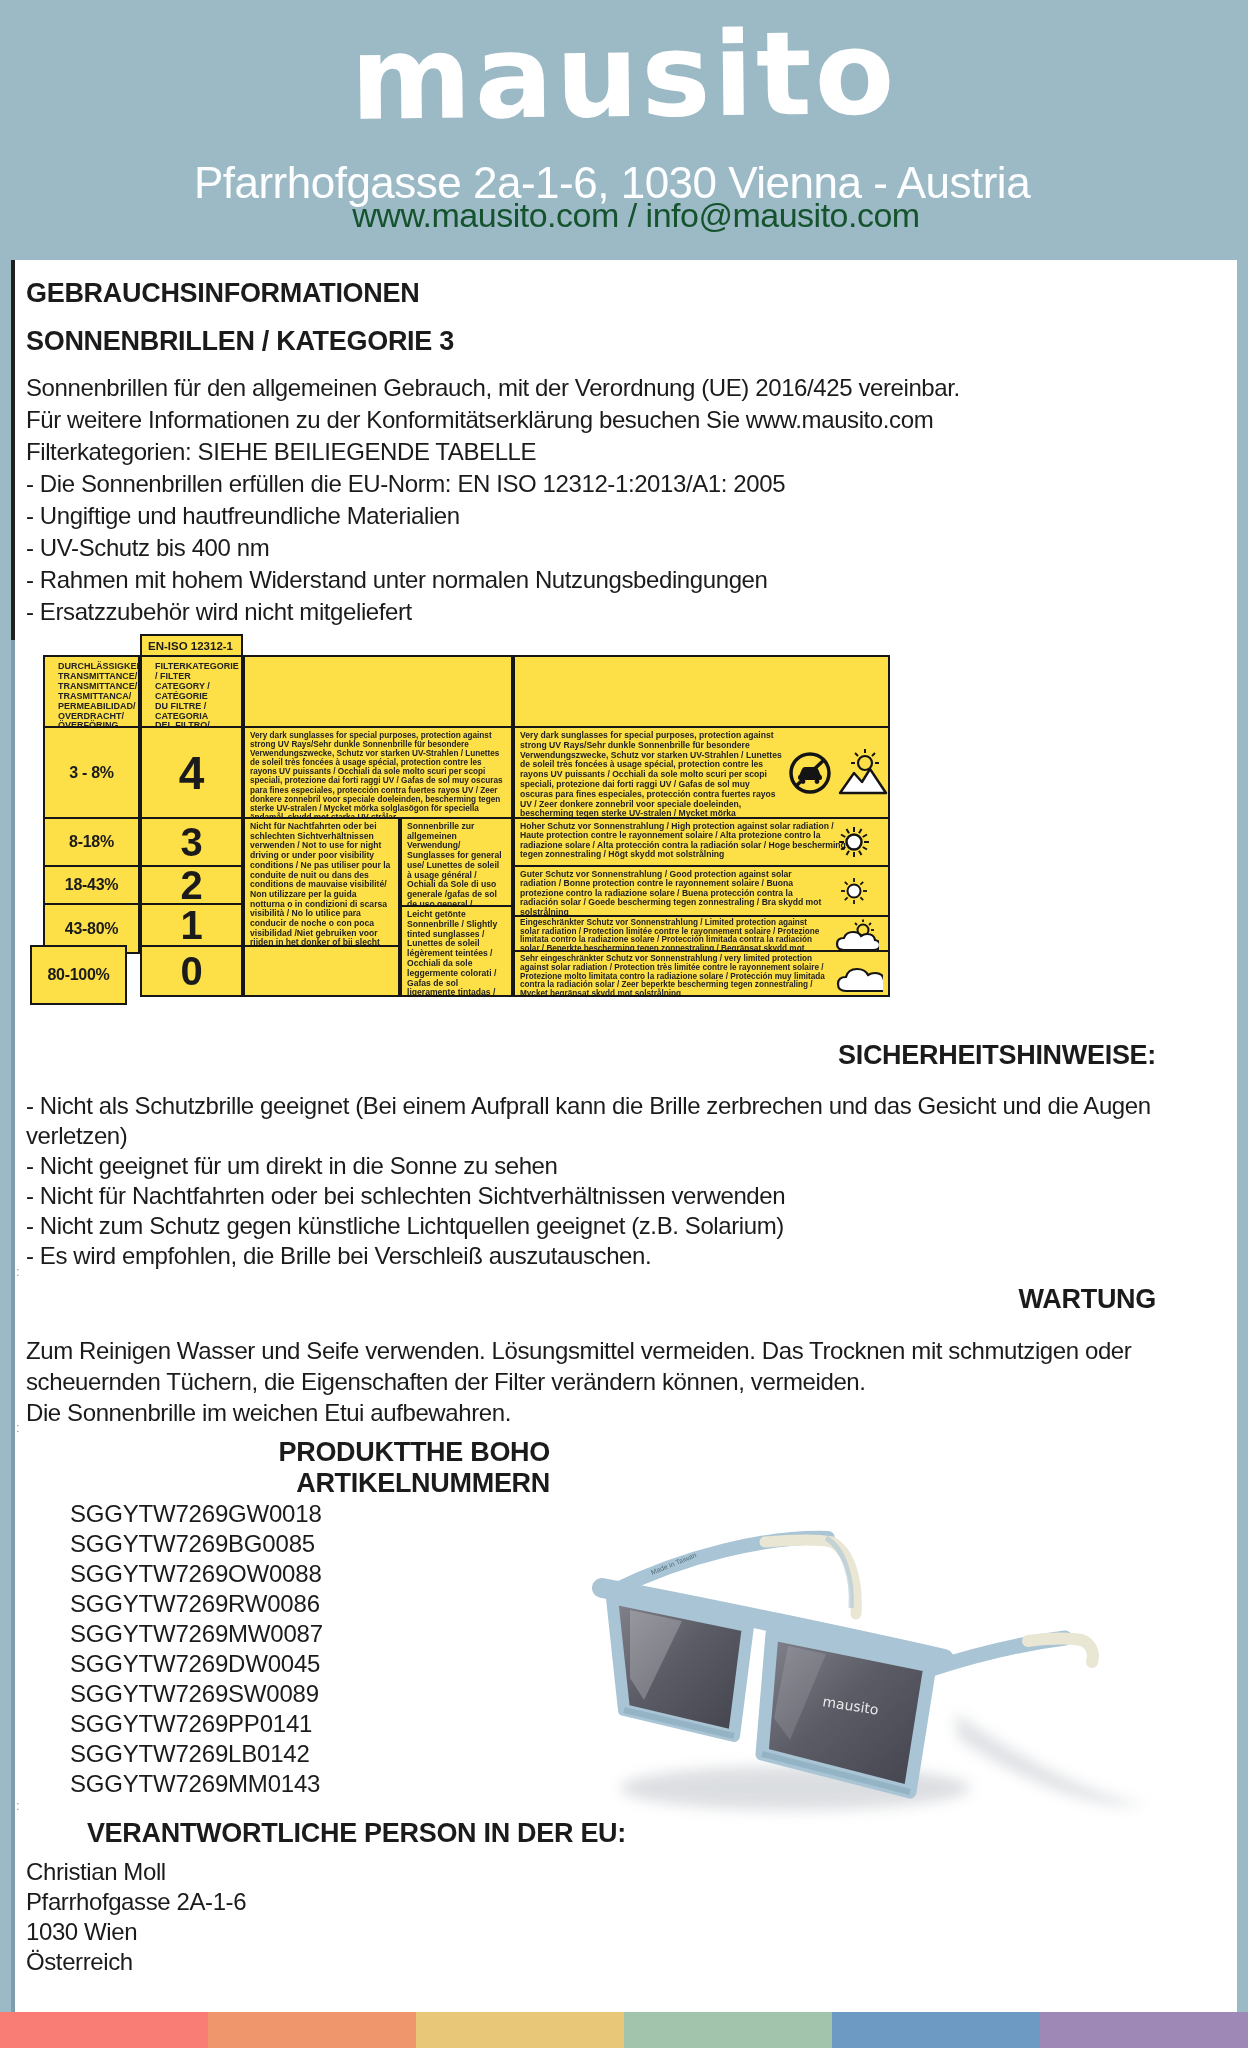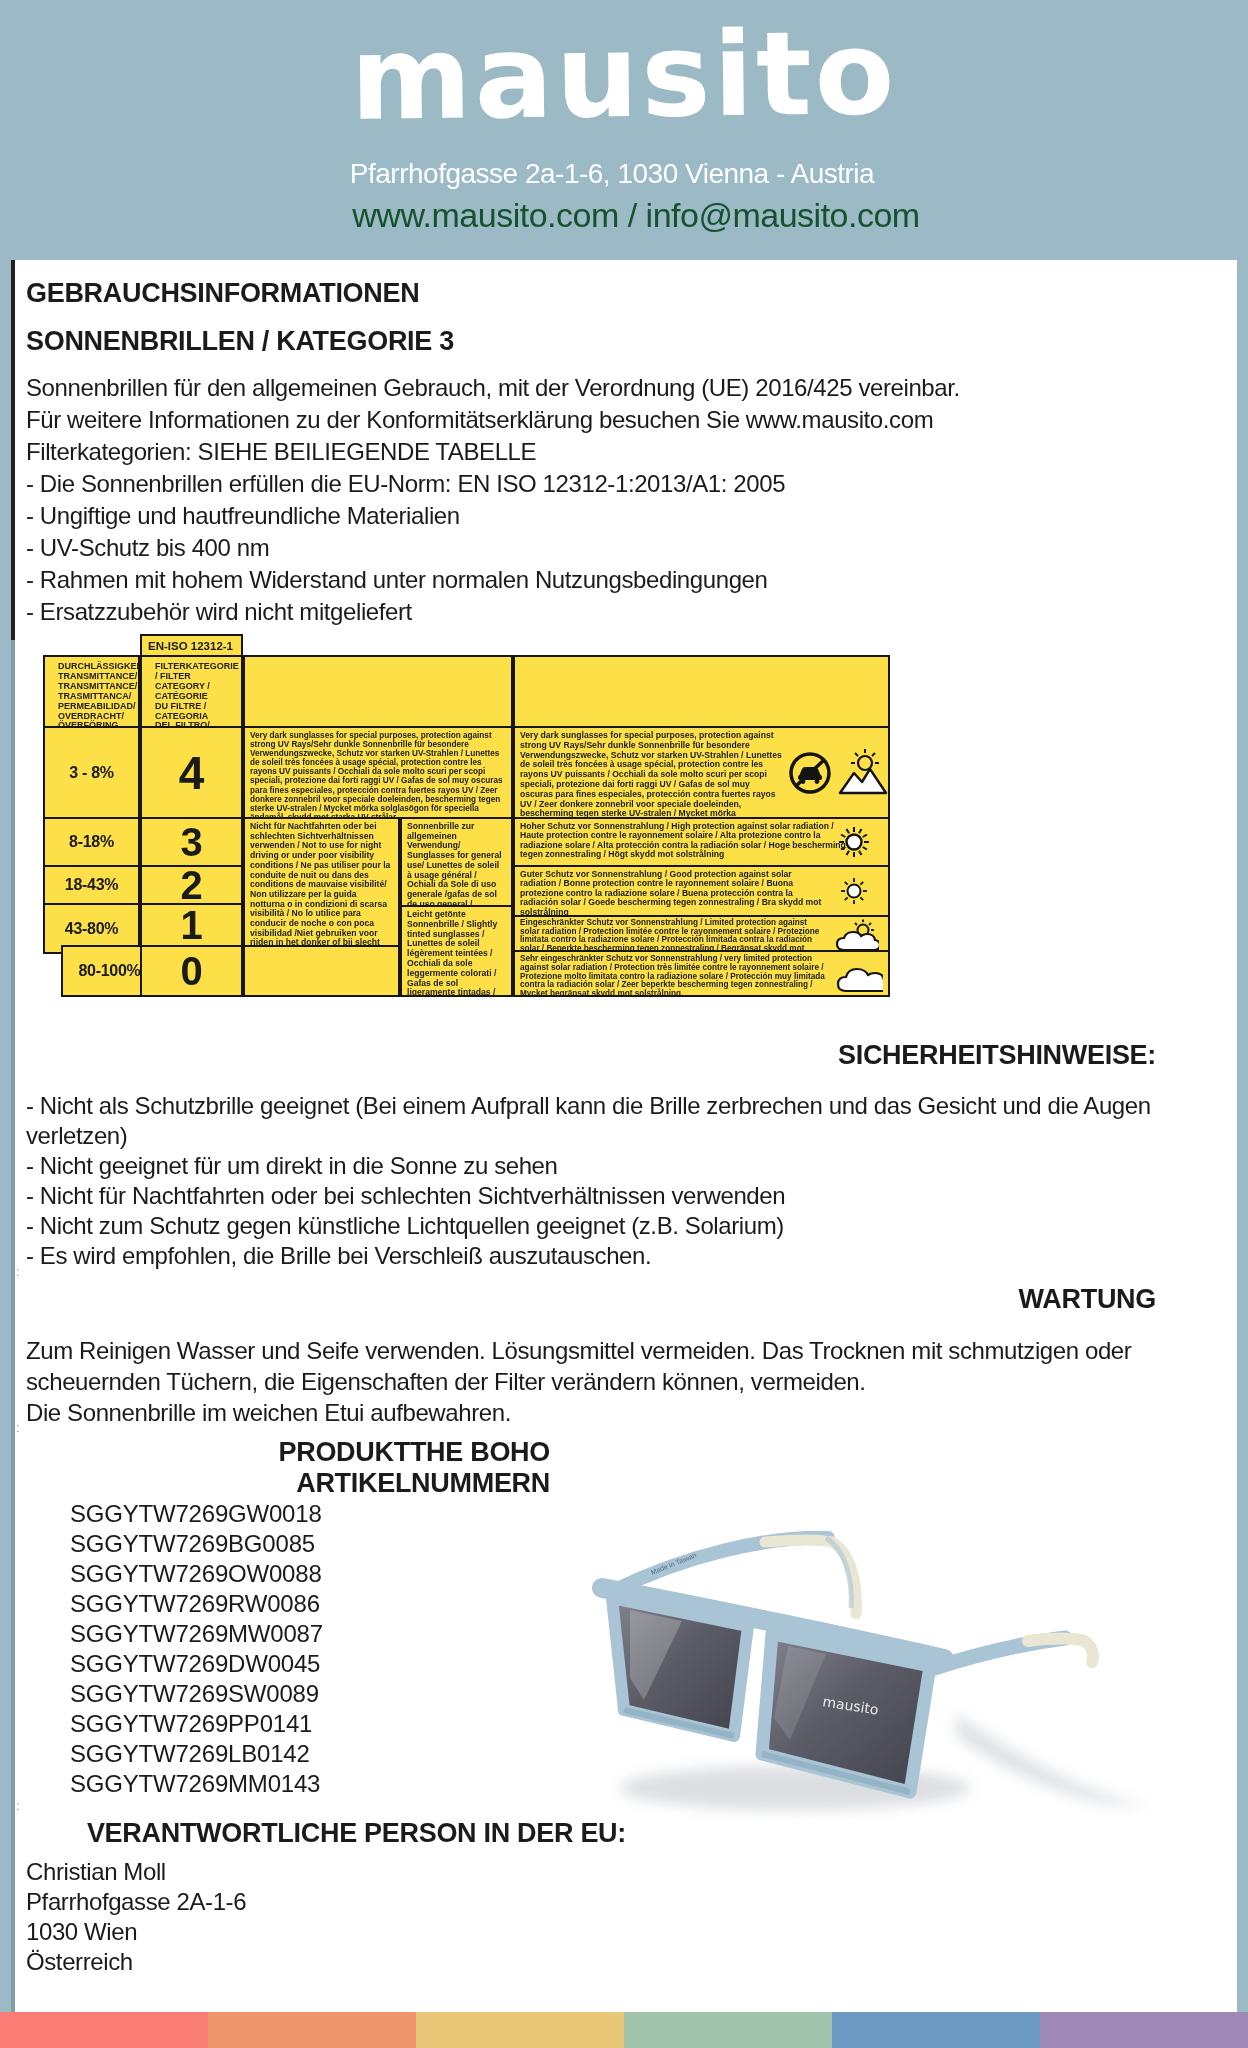--- a/index.html
+++ b/index.html
@@ -10,21 +10,21 @@
   
   .edge-stripe{position:absolute;top:0;width:11px;height:2012px;}
   .edge-stripe.left{left:0;}
   .edge-stripe.right{left:1237px;}
   .edge-line-dark{position:absolute;left:11px;top:258px;width:4px;height:382px;background:#202020;}
   .edge-line-light{position:absolute;left:11px;top:640px;width:4px;height:1372px;background:#7e9dad;}
   
   .hdr{position:absolute;left:0;top:0;width:1248px;height:260px;text-align:center;}
   .logo{position:absolute;left:0;top:8px;width:1248px;font-size:116px;font-weight:bold;color:#ffffff;
         letter-spacing:3px;transform:rotate(-0.6deg);font-family:"DejaVu Sans",sans-serif;}
-  .hdr-addr{position:absolute;left:0;top:158px;width:1224px;font-size:28px;color:#fdfeff;letter-spacing:-0.5px;}
+  .hdr-addr{position:absolute;left:0;top:158px;width:1224px;font-size:44px;color:#fdfeff;letter-spacing:-0.5px;}
   .hdr-web{position:absolute;left:0;top:196px;width:1248px;font-size:34px;color:#14532d;letter-spacing:-0.5px;padding-left:12px;}
   
   .h-bold{font-size:27px;font-weight:bold;letter-spacing:-0.3px;}
   .body-txt{font-size:24px;line-height:32px;letter-spacing:-0.4px;}
   .sec{position:absolute;left:26px;width:1130px;}
   .sec .h-bold{margin:0 0 20px 0;text-align:right;}
   .sec div{margin:0;}
   .pmark{position:absolute;left:16px;font-size:13px;color:#9a9a9a;letter-spacing:1px;}
   
   .tc{position:absolute;border:2.5px solid #161616;background:#fde047;box-sizing:border-box;overflow:hidden;}
@@ -113,21 +113,21 @@
       <path d="M2,45 L16,25 L24,34 L32,21 L48,45 Z" fill="#ffffff" stroke="#141414" stroke-width="2.4" stroke-linejoin="round"></path>
     </svg>
   </div>
 
   <div class="tc pct" style="left:43px;top:817px;width:97px;height:50px;">8-18%</div>
   <div class="tc dig" style="left:140px;top:817px;width:103px;height:50px;">3</div>
   <div class="tc pct" style="left:43px;top:865px;width:97px;height:40px;">18-43%</div>
   <div class="tc dig" style="left:140px;top:865px;width:103px;height:40px;">2</div>
   <div class="tc pct" style="left:43px;top:903px;width:97px;height:51px;">43-80%</div>
   <div class="tc dig" style="left:140px;top:903px;width:103px;height:44px;">1</div>
-  <div class="tc pct" style="left:61px;top:945px;width:97px;height:52px;">80-100%</div>
+  <div class="tc pct" style="left:30px;top:945px;width:97px;height:60px;">80-100%</div>
   <div class="tc dig" style="left:140px;top:945px;width:103px;height:52px;">0</div>
 
   <div class="tc ts" style="left:243px;top:817px;width:157px;height:130px;font-size:8.6px;line-height:9.7px;">Nicht für Nachtfahrten oder bei schlechten Sichtverhältnissen verwenden / Not to use for night driving or under poor visibility conditions / Ne pas utiliser pour la conduite de nuit ou dans des conditions de mauvaise visibilité/ Non utilizzare per la guida notturna o in condizioni di scarsa visibilità / No lo utilice para conducir de noche o con poca visibilidad /Niet gebruiken voor rijden in het donker of bij slecht zicht / Får inte användas för nattkörning eller under dåliga siktförhållanden</div>
   <div class="tc" style="left:243px;top:945px;width:157px;height:52px;"></div>
   <div class="tc ts" style="left:400px;top:817px;width:113px;height:90px;font-size:8.6px;line-height:9.7px;">Sonnenbrille zur allgemeinen Verwendung/ Sunglasses for general use/ Lunettes de soleil à usage général / Ochiali da Sole di uso generale /gafas de sol de uso general / Zonnebrillen voor algemeen gebruik / Solglasögon för allmän användning</div>
   <div class="tc ts" style="left:400px;top:905px;width:113px;height:92px;font-size:8.6px;line-height:9.8px;">Leicht getönte Sonnenbrille / Slightly tinted sunglasses / Lunettes de soleil légèrement teintées / Occhiali da sole leggermente colorati / Gafas de sol ligeramente tintadas / Licht getinte zonnebril / Något tonade solglasögon</div>
 
   <div class="tc" style="left:513px;top:817px;width:377px;height:50px;">
     <div class="ts" style="padding-right:40px;font-size:8.6px;line-height:9.4px;">Hoher Schutz vor Sonnenstrahlung / High protection against solar radiation / Haute protection contre le rayonnement solaire / Alta protezione contro la radiazione solare / Alta protección contra la radiación solar / Hoge bescherming tegen zonnestraling / Högt skydd mot solstrålning</div>
     <svg class="icn" style="left:322px;top:6px;" width="34" height="34" viewBox="0 0 34 34">

